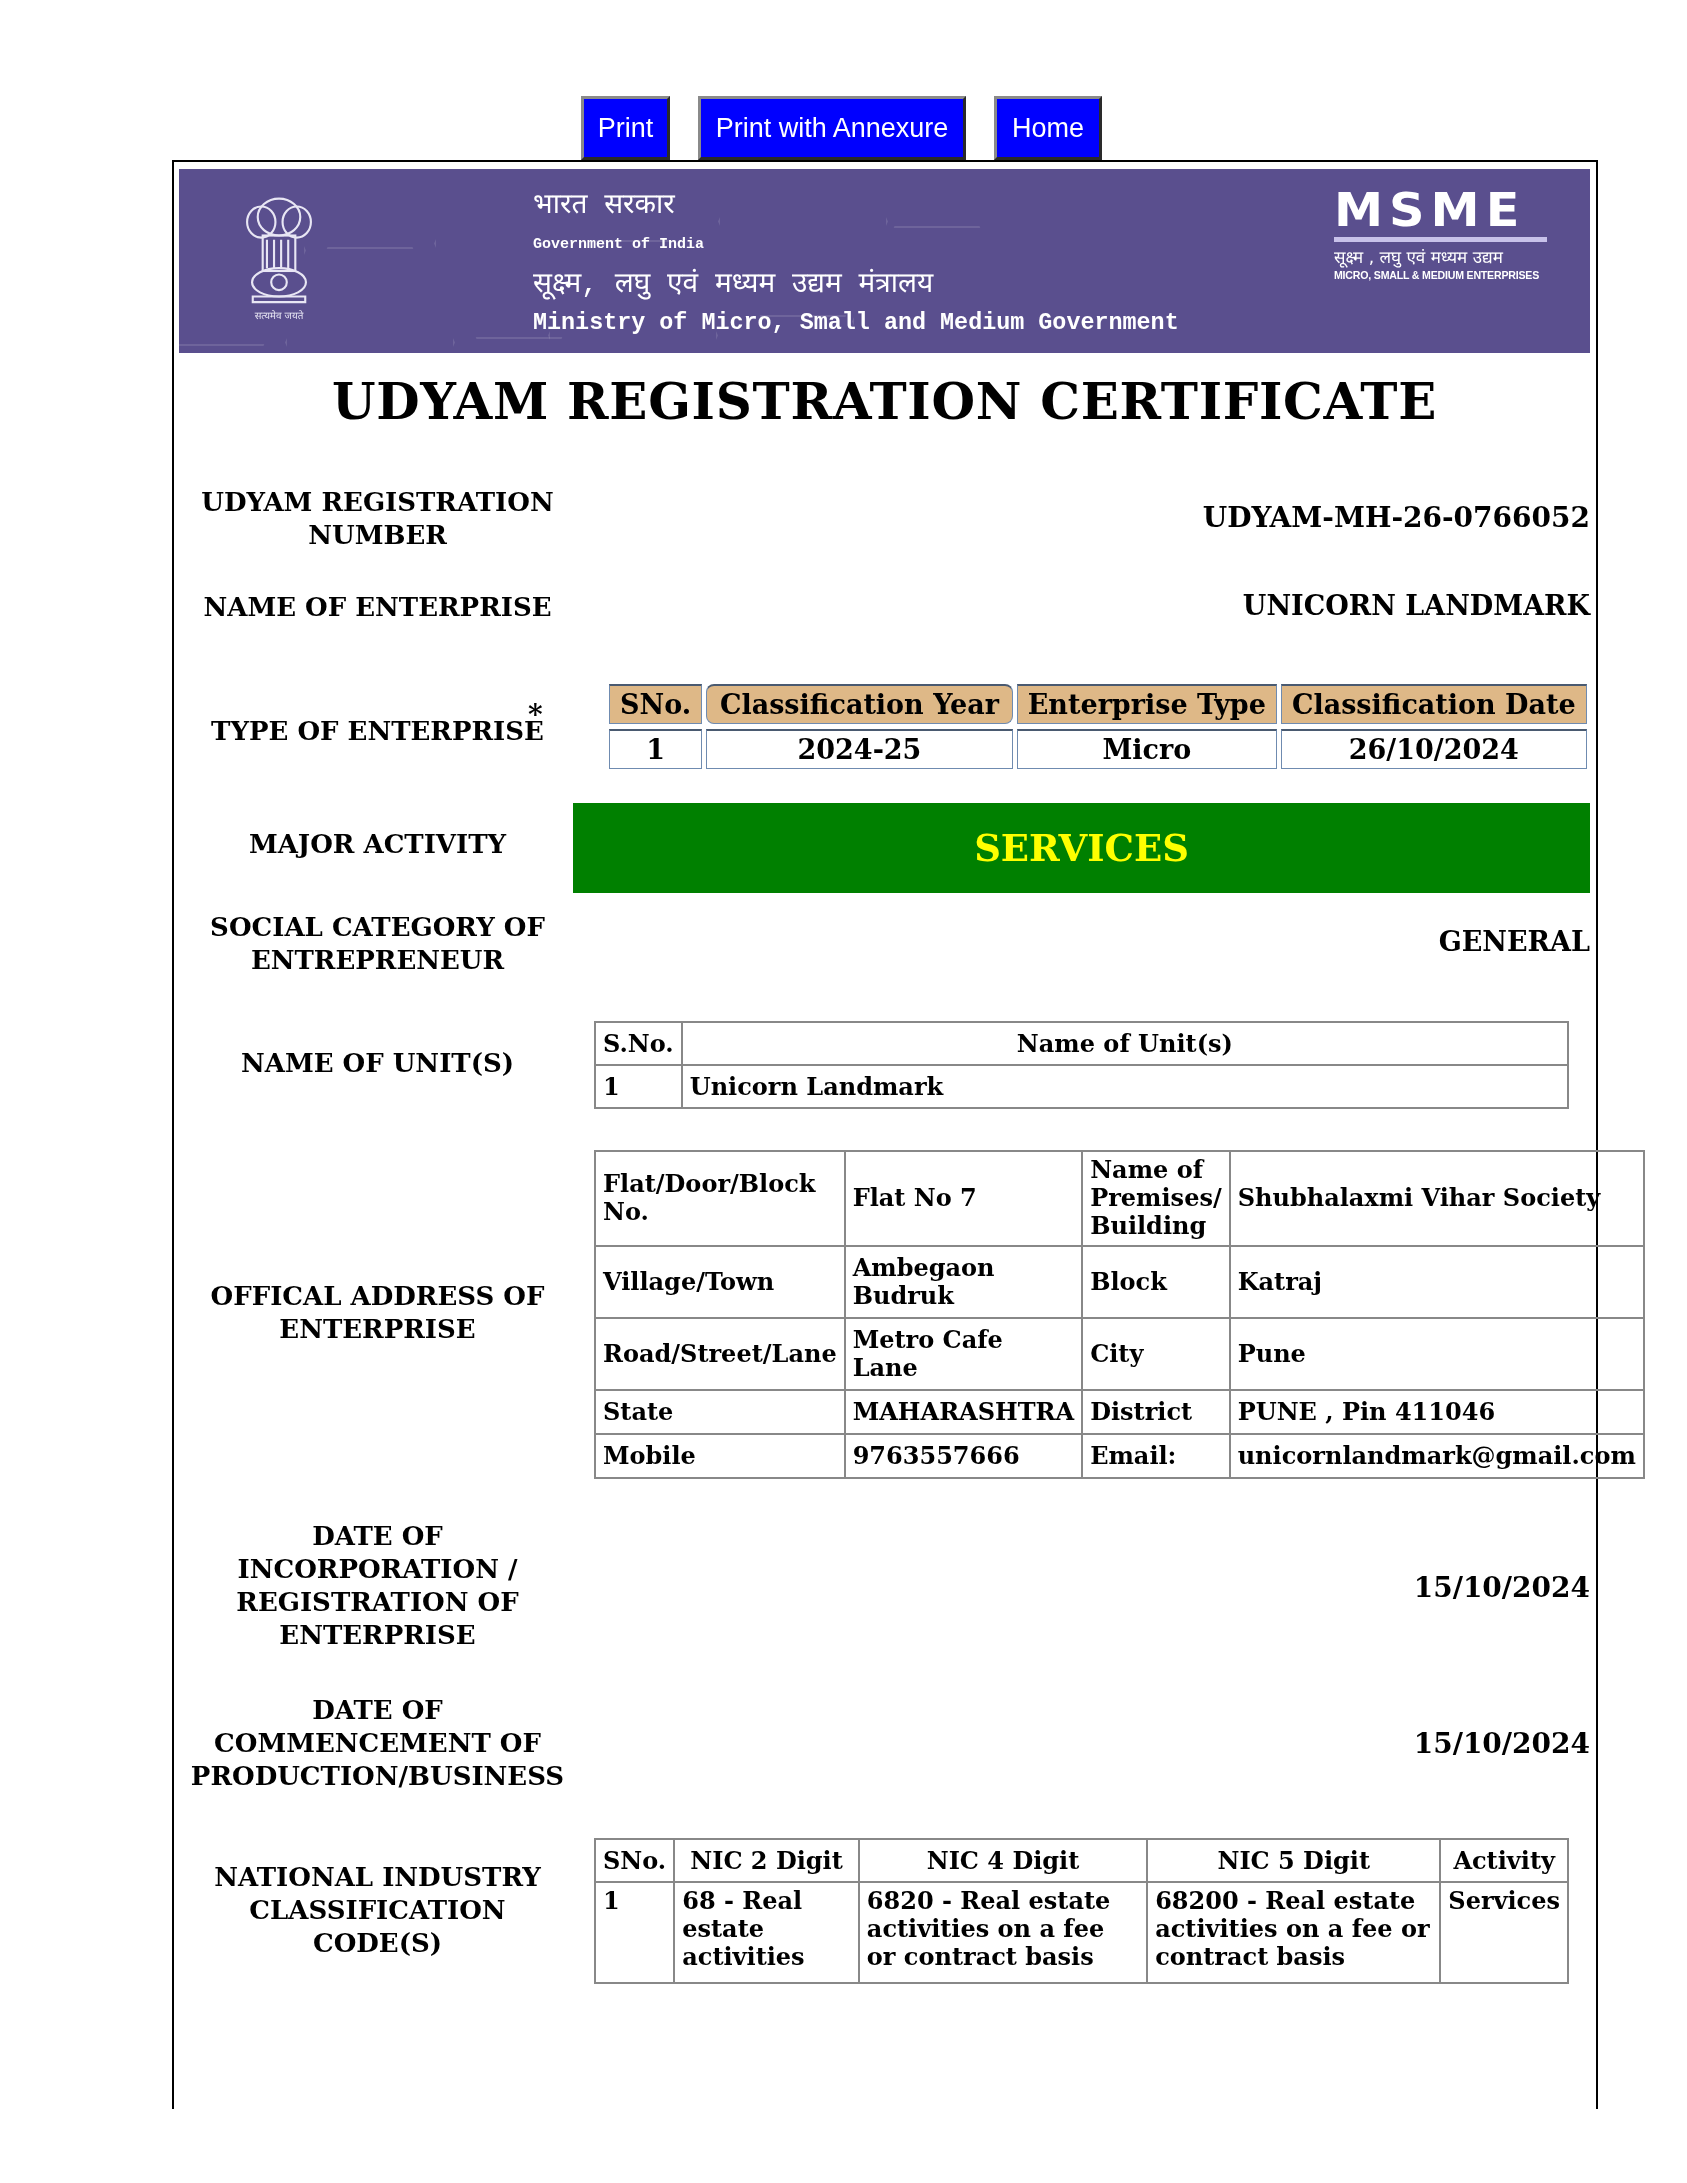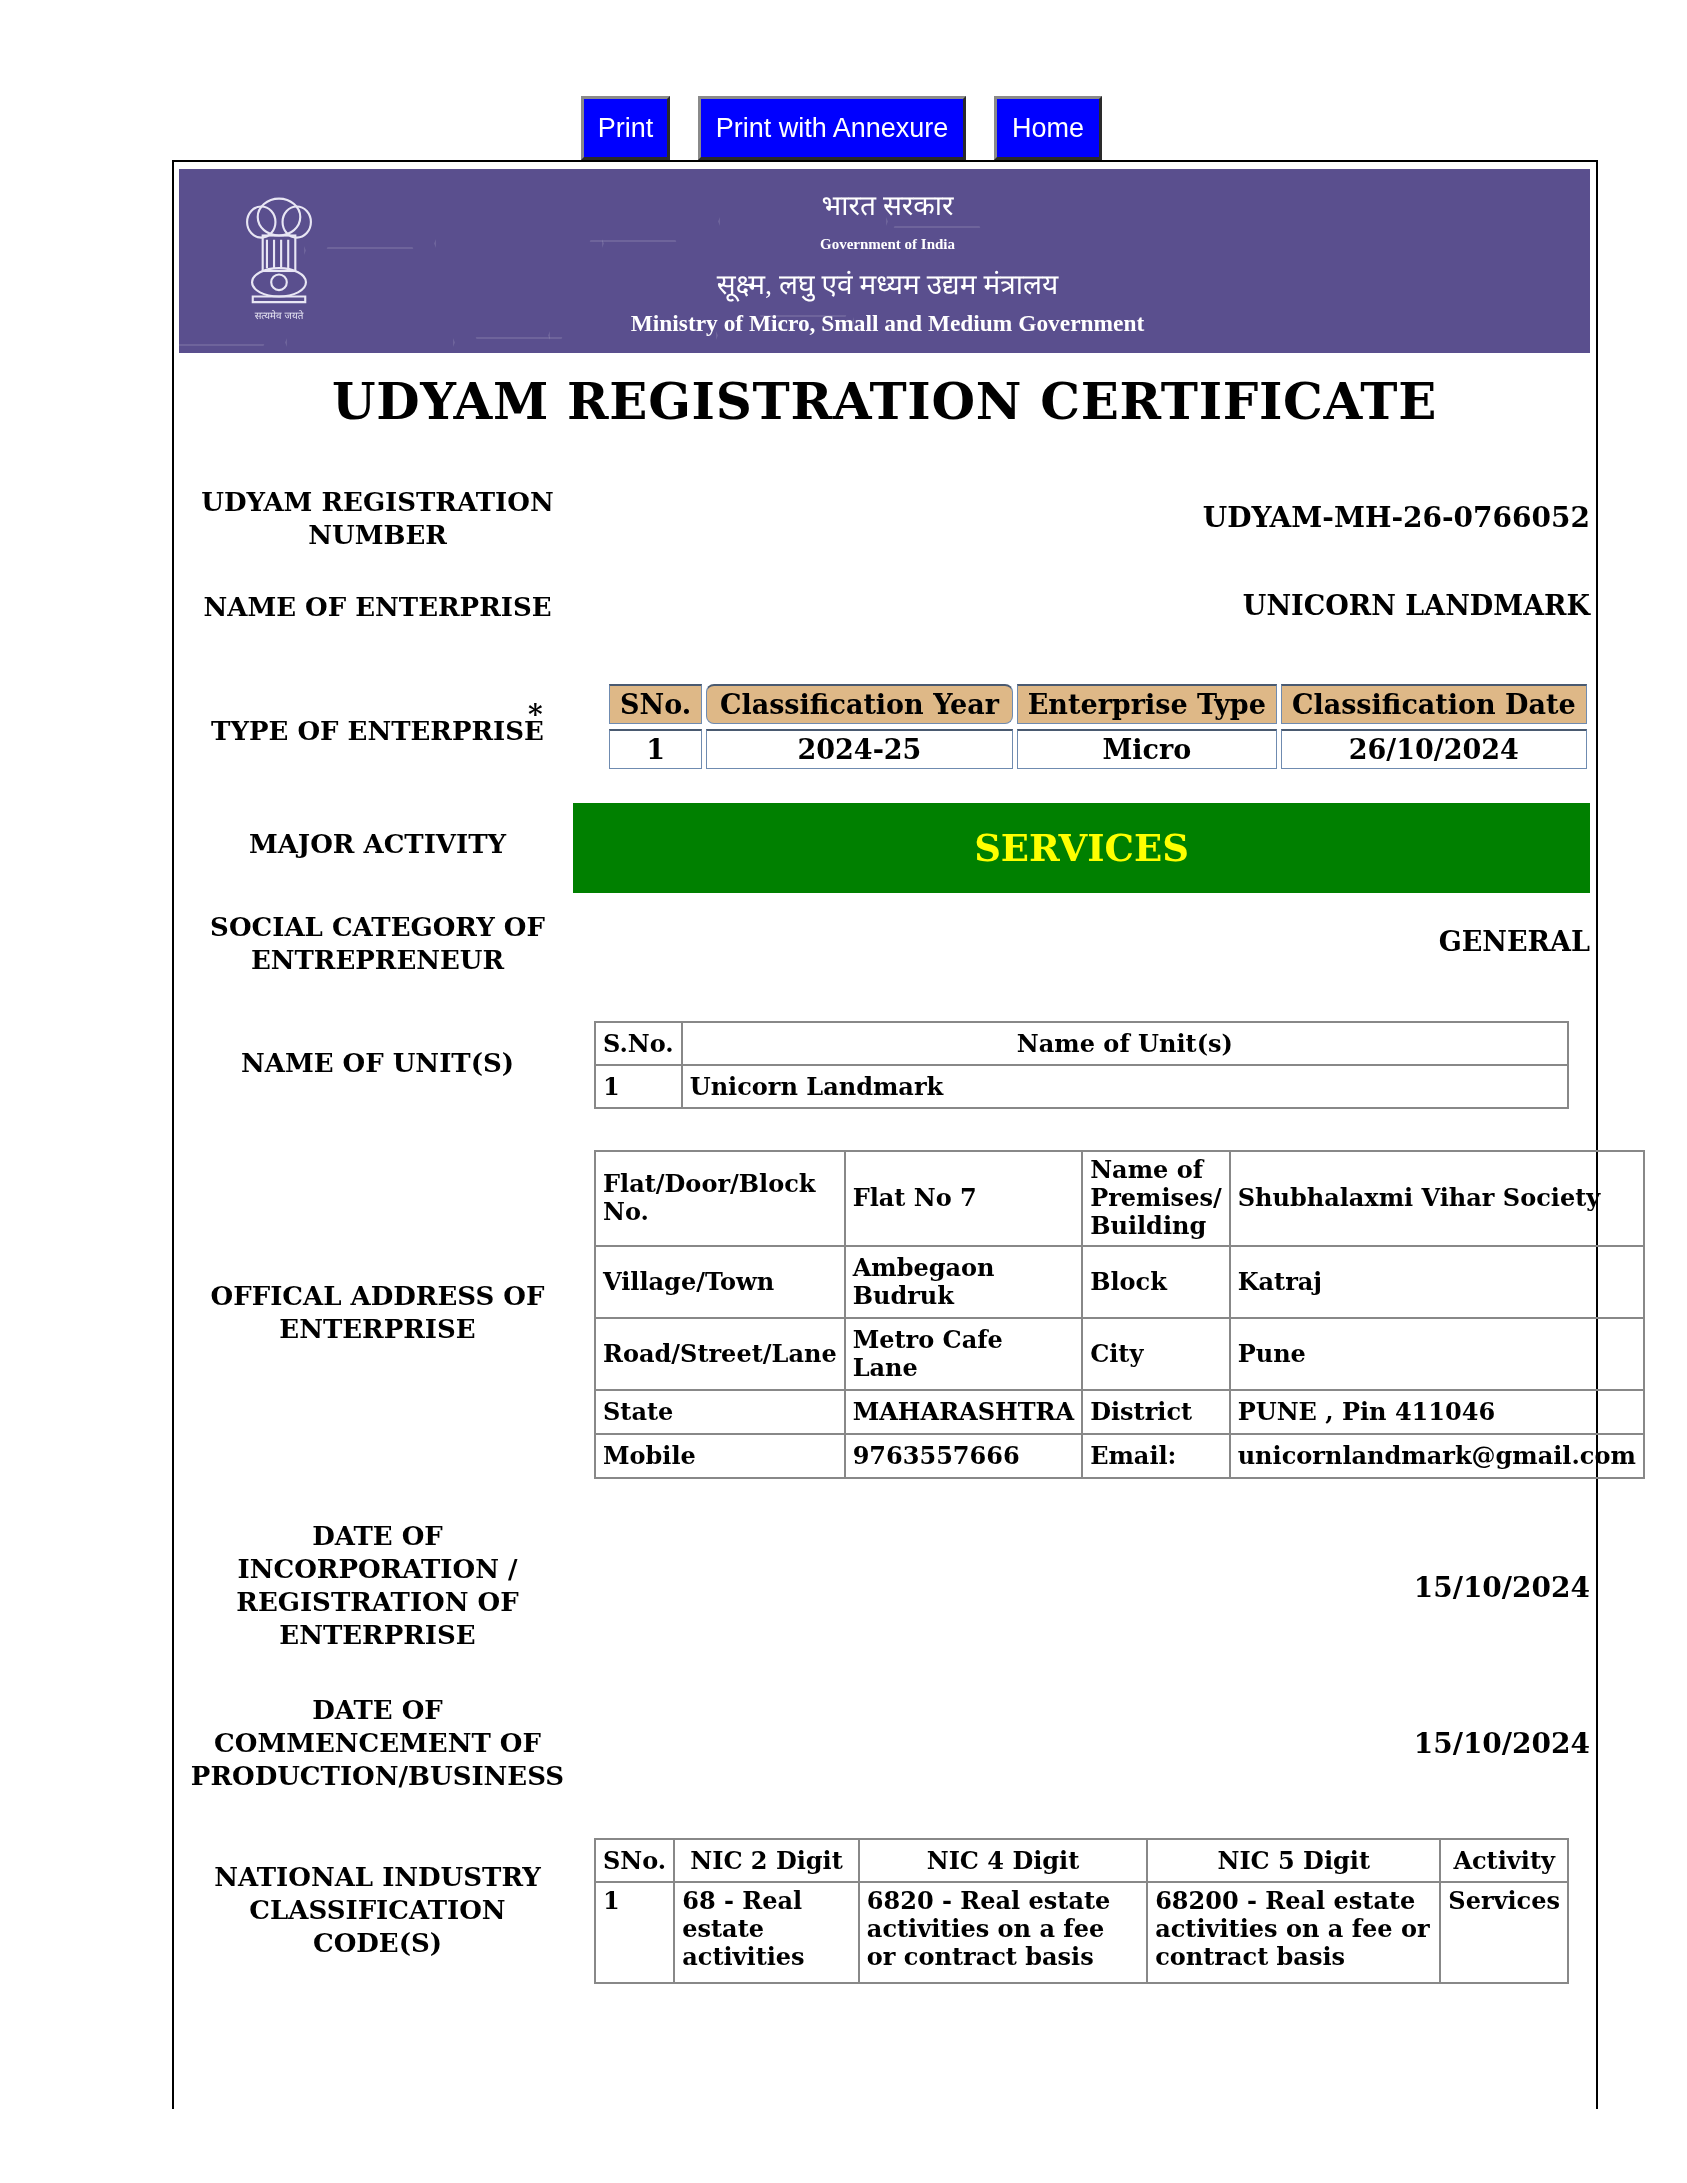--- a/index.html
+++ b/index.html
@@ -33,22 +33,22 @@
   }
   .hex {
     position: absolute; border: 2.1px solid rgba(255,255,255,0.12);
     width: 170px; height: 191px;
     clip-path: polygon(25% 0,75% 0,100% 50%,75% 100%,25% 100%,0 50%);
   }
   .emblem {
     position: absolute; left: 61px; top: 21px; width: 78px; height: 135px;
   }
   .banner-center {
-    position: absolute; left: 354px; width: 709px; top: 15.6px; text-align: center;
-    font-family: Liberation Serif, serif; font-weight: bold;
+    position: absolute; left: 354px; width: 709px; top: 15.6px; 
+    font-family: Liberation Mono, monospace; font-weight: bold;
   }
   .bc-hi1 { font-size: 28px; font-weight: normal; line-height: 41px; }
   .bc-en1 { font-size: 15px; line-height: 37px; }
   .bc-hi2 { font-size: 28px; font-weight: normal; line-height: 43px; }
   .bc-en2 { font-size: 23.4px; line-height: 35px; }
   .msme-logo {
     position: absolute; left: 1155px; top: 15.6px; width: 213px; height: 128px; text-align: left;
   }
   .msme-word {
     font-family: "DejaVu Sans", sans-serif; font-weight: bold; font-size: 47px;
@@ -141,20 +141,26 @@
     </svg>
   </div>
 
   <div class="banner-center">
     <div class="bc-hi1">भारत सरकार</div>
     <div class="bc-en1">Government of India</div>
     <div class="bc-hi2">सूक्ष्म, लघु एवं मध्यम उद्यम मंत्रालय</div>
     <div class="bc-en2">Ministry of Micro, Small and Medium Government</div>
   </div>
 
+  <div class="msme-logo">
+    <div class="msme-word">MSME</div>
+    <div class="msme-line"></div>
+    <div class="msme-hi">सूक्ष्म , लघु एवं मध्यम उद्यम</div>
+    <div class="msme-en">MICRO, SMALL &amp; MEDIUM ENTERPRISES</div>
+  </div>
 </div>
 
 <div class="title">UDYAM REGISTRATION CERTIFICATE</div>
 
 <div class="label" style="top:486px;">UDYAM REGISTRATION NUMBER</div>
 <div class="value" style="top:501px;">UDYAM-MH-26-0766052</div>
 
 <div class="label" style="top:591px;">NAME OF ENTERPRISE</div>
 <div class="value" style="top:590px; font-size:27px;">UNICORN LANDMARK</div>
 

